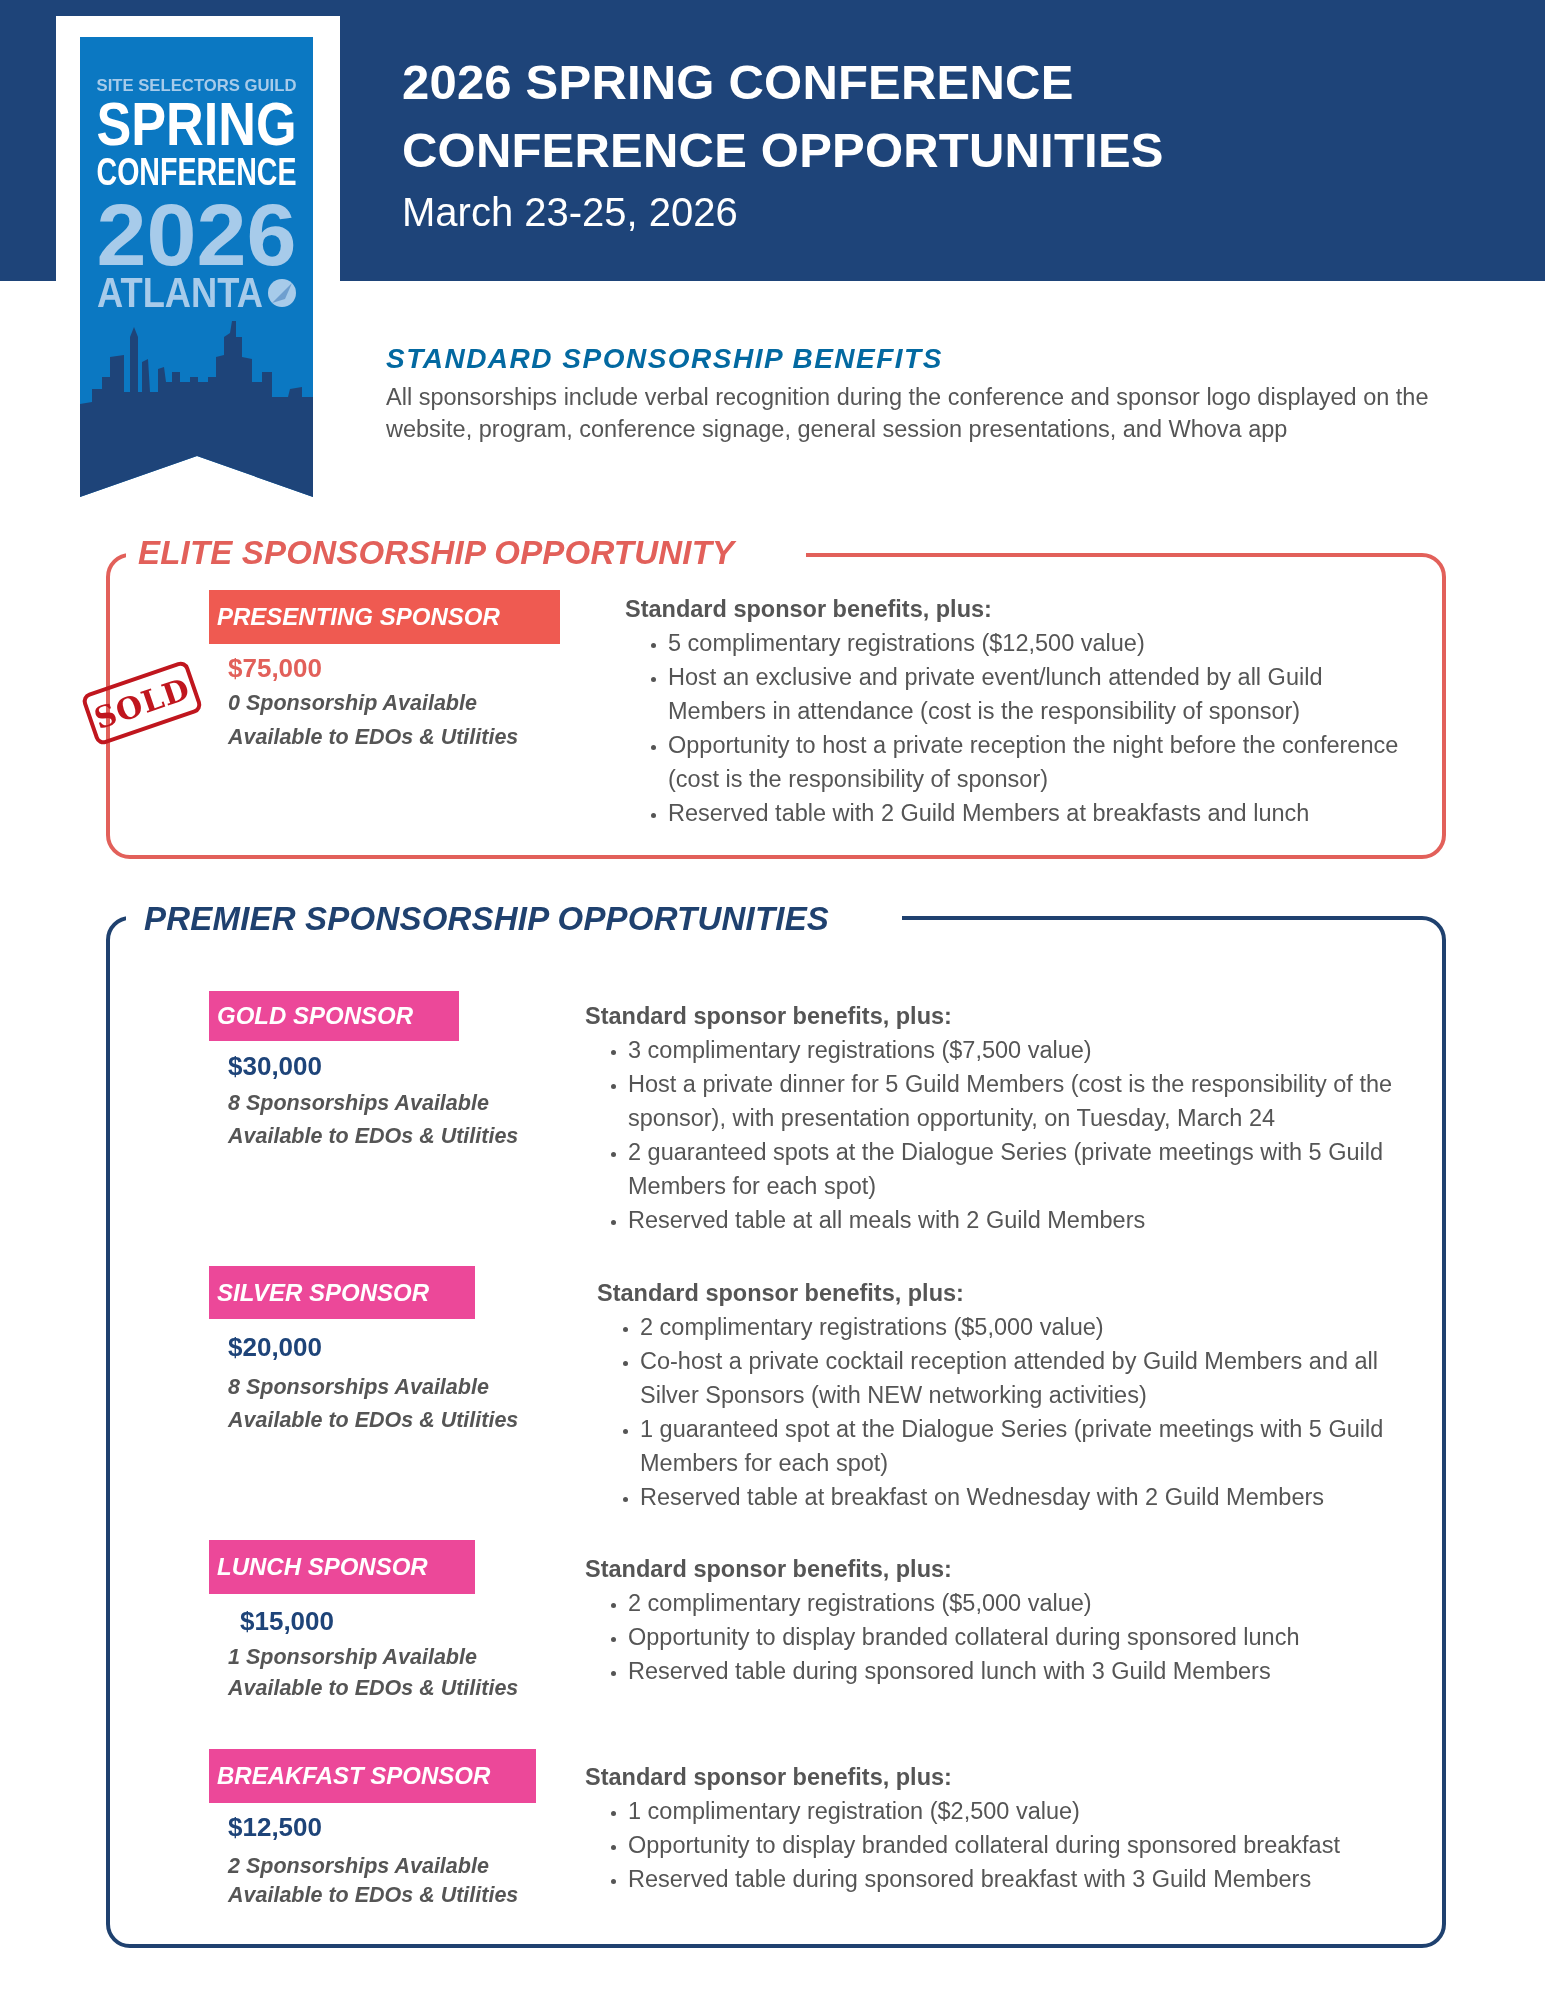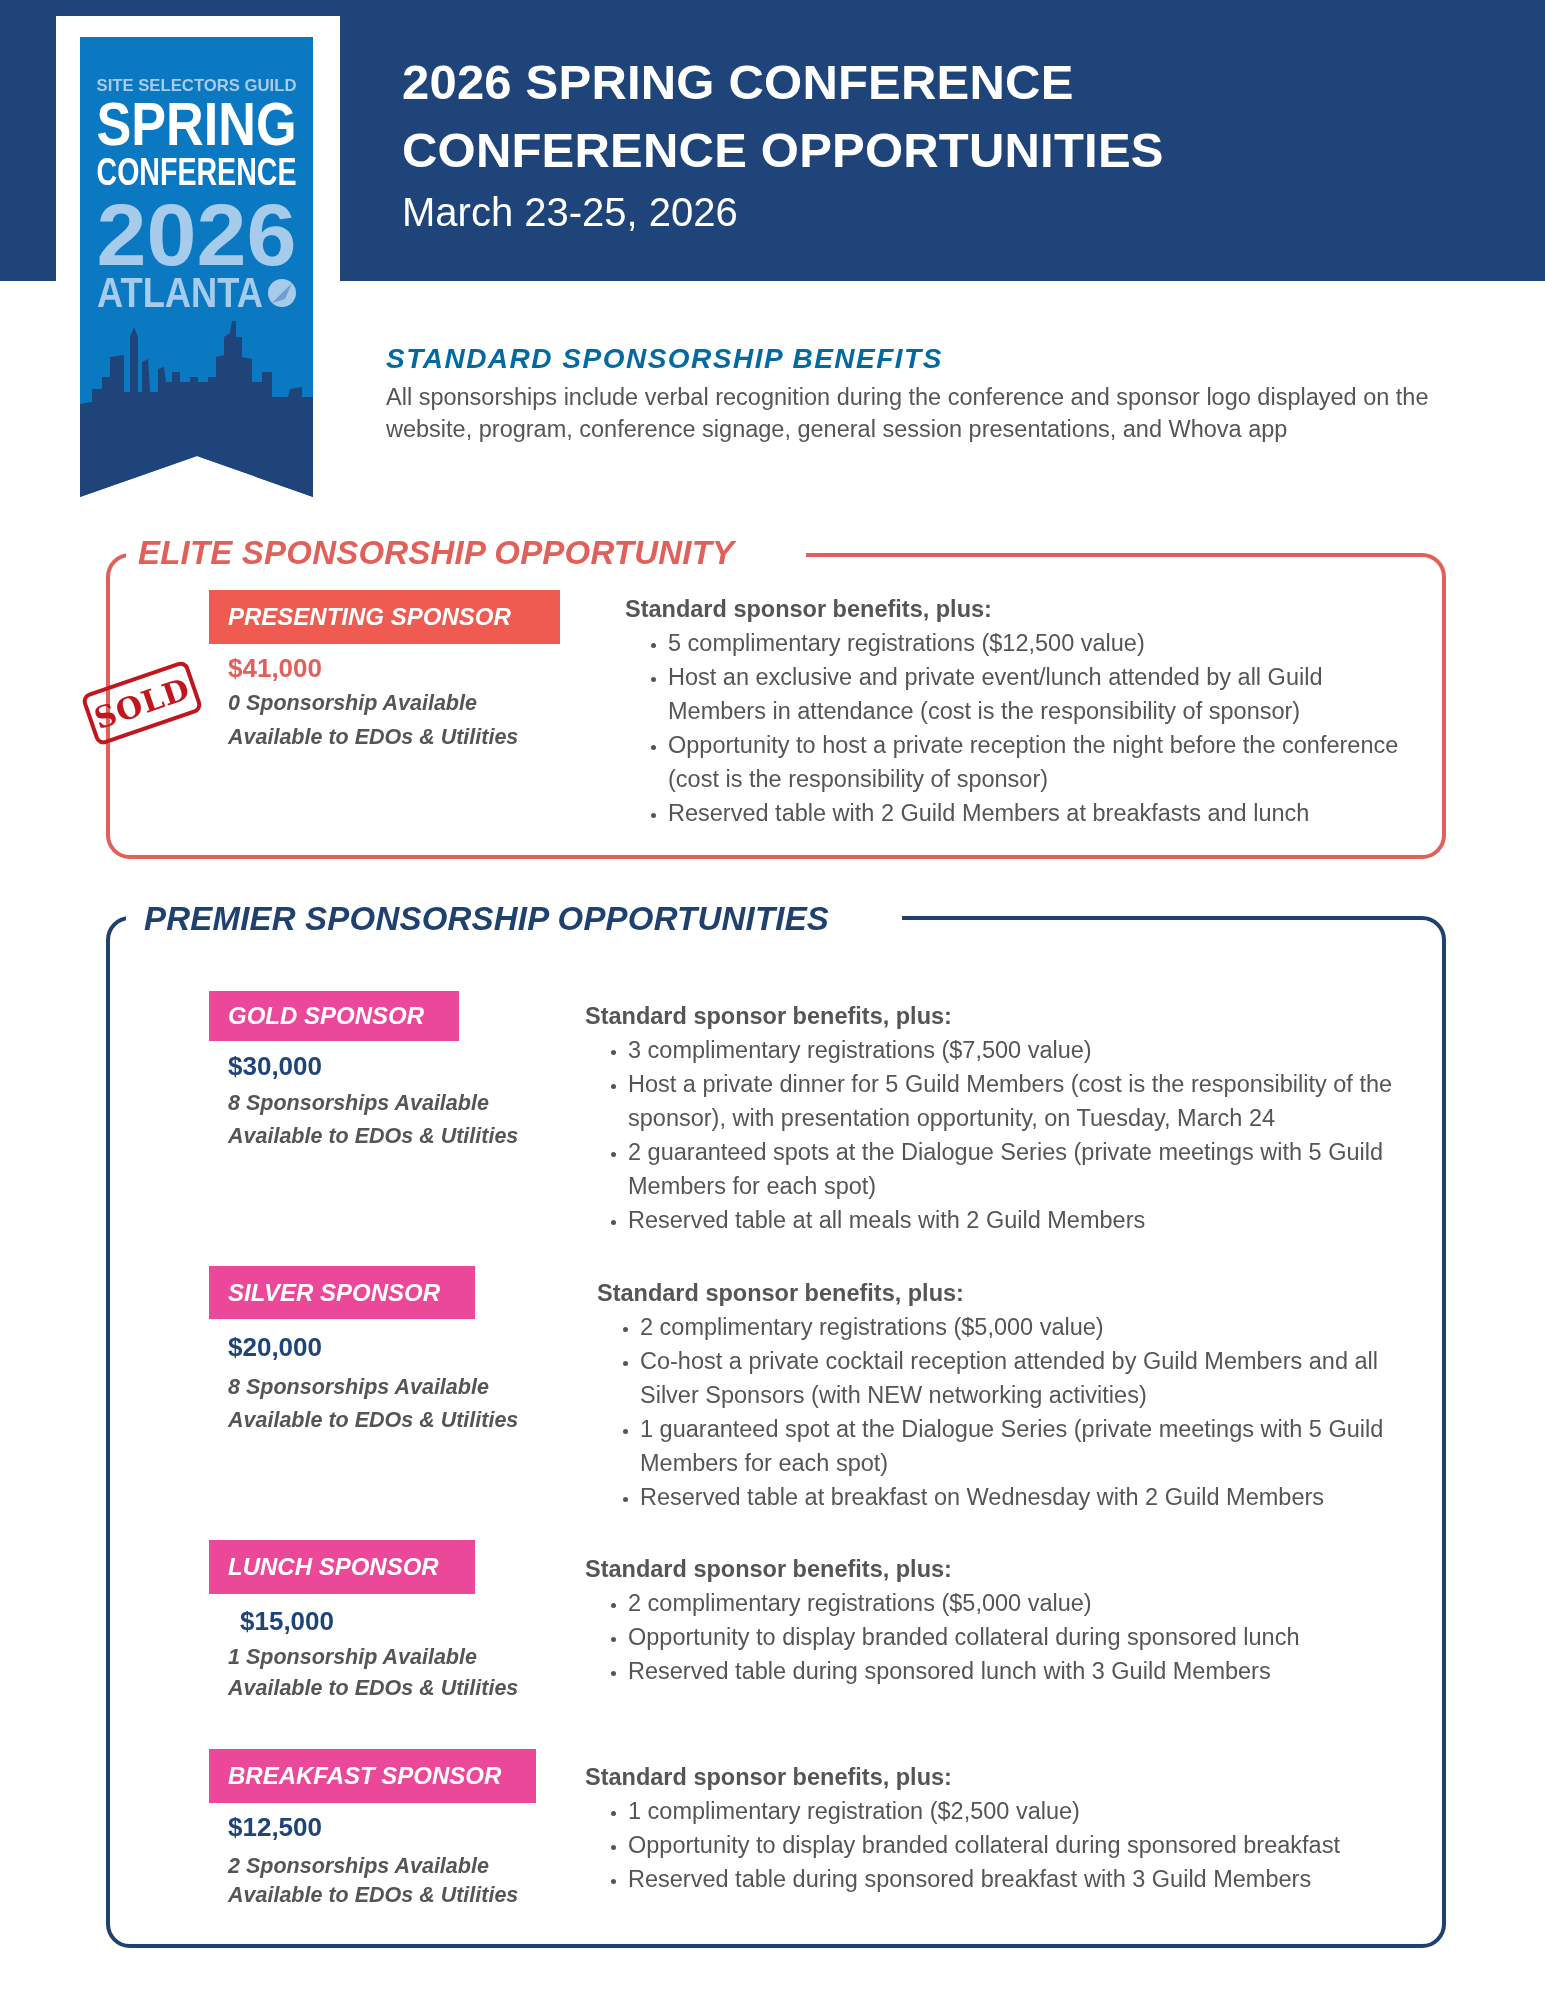--- a/index.html
+++ b/index.html
@@ -25,21 +25,21 @@
   
   .section-box { border-radius:24px; border-width:4px; border-style:solid; }
   .elite-box { left:106px; top:553px; width:1340px; height:306px; border-color:#e2605a; }
   .premier-box { left:106px; top:916px; width:1340px; height:1032px; border-color:#1f416f; }
   .heading-mask { background:#ffffff; height:20px; }
   .section-heading { font-size:33px; font-weight:bold; font-style:italic; white-space:nowrap; line-height:40px; letter-spacing:0.2px; }
   .elite-heading { left:138px; top:533px; color:#e2605a; }
   .premier-heading { left:144px; top:899px; color:#1f416f; }
 
   
-  .label-box { color:#ffffff; font-weight:bold; font-style:italic; font-size:24px; line-height:1; display:flex; align-items:center; padding-left:19px; white-space:nowrap; }
+  .label-box { color:#ffffff; font-weight:bold; font-style:italic; font-size:24px; line-height:1; display:flex; align-items:center; padding-left:8px; white-space:nowrap; }
   .label-red { background:#ef5a51; }
   .label-blue { background:#ec4899; }
   .price { font-size:26px; font-weight:bold; white-space:nowrap; }
   .price-red { color:#e2605a; }
   .price-blue { color:#1e4479; }
   .avail { font-size:21.5px; font-weight:bold; font-style:italic; color:#555555; white-space:nowrap; line-height:34px; }
 
   .benefits { width:820px; }
   .benefits-heading { font-size:23.5px; font-weight:bold; color:#555555; white-space:nowrap; line-height:34px; }
   .benefits ul { list-style:none; margin-left:26px; }
@@ -76,21 +76,21 @@
 </div>
 
 <div class="abs std-heading">STANDARD SPONSORSHIP BENEFITS</div>
 <div class="abs std-para">All sponsorships include verbal recognition during the conference and sponsor logo displayed on the website, program, conference signage, general session presentations, and Whova app</div>
 
 <div class="abs section-box elite-box"></div>
 <div class="abs heading-mask" style="left:126px; top:545px; width:680px;"></div>
 <div class="abs section-heading elite-heading">ELITE SPONSORSHIP OPPORTUNITY</div>
 
 <div class="abs label-box label-red" style="left:209px; top:590px; width:351px; height:54px;">PRESENTING SPONSOR</div>
-<div class="abs price price-red" style="left:228px; top:653px;">$41,000</div>
+<div class="abs price price-red" style="left:228px; top:653px;">$75,000</div>
 <div class="abs avail" style="left:228px; top:686px;">0 Sponsorship Available</div>
 <div class="abs avail" style="left:228px; top:720px;">Available to EDOs &amp; Utilities</div>
 <div class="abs sold-stamp">
     <span>SOLD</span>
   </div>
 
 <div class="abs benefits" style="left:625px; top:592px; width:800px;">
   <div class="benefits-heading">Standard sponsor benefits, plus:</div>
   <ul>
     <li>5 complimentary registrations ($12,500 value)</li>

